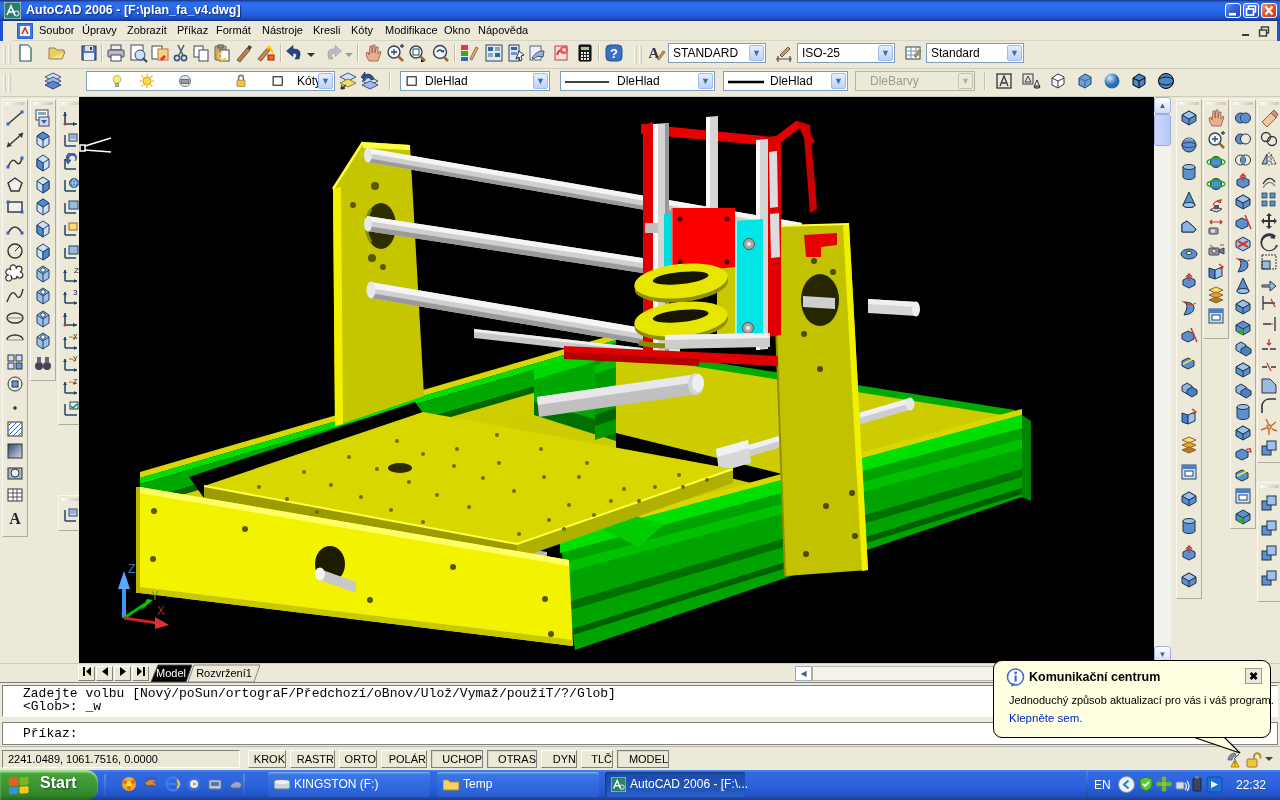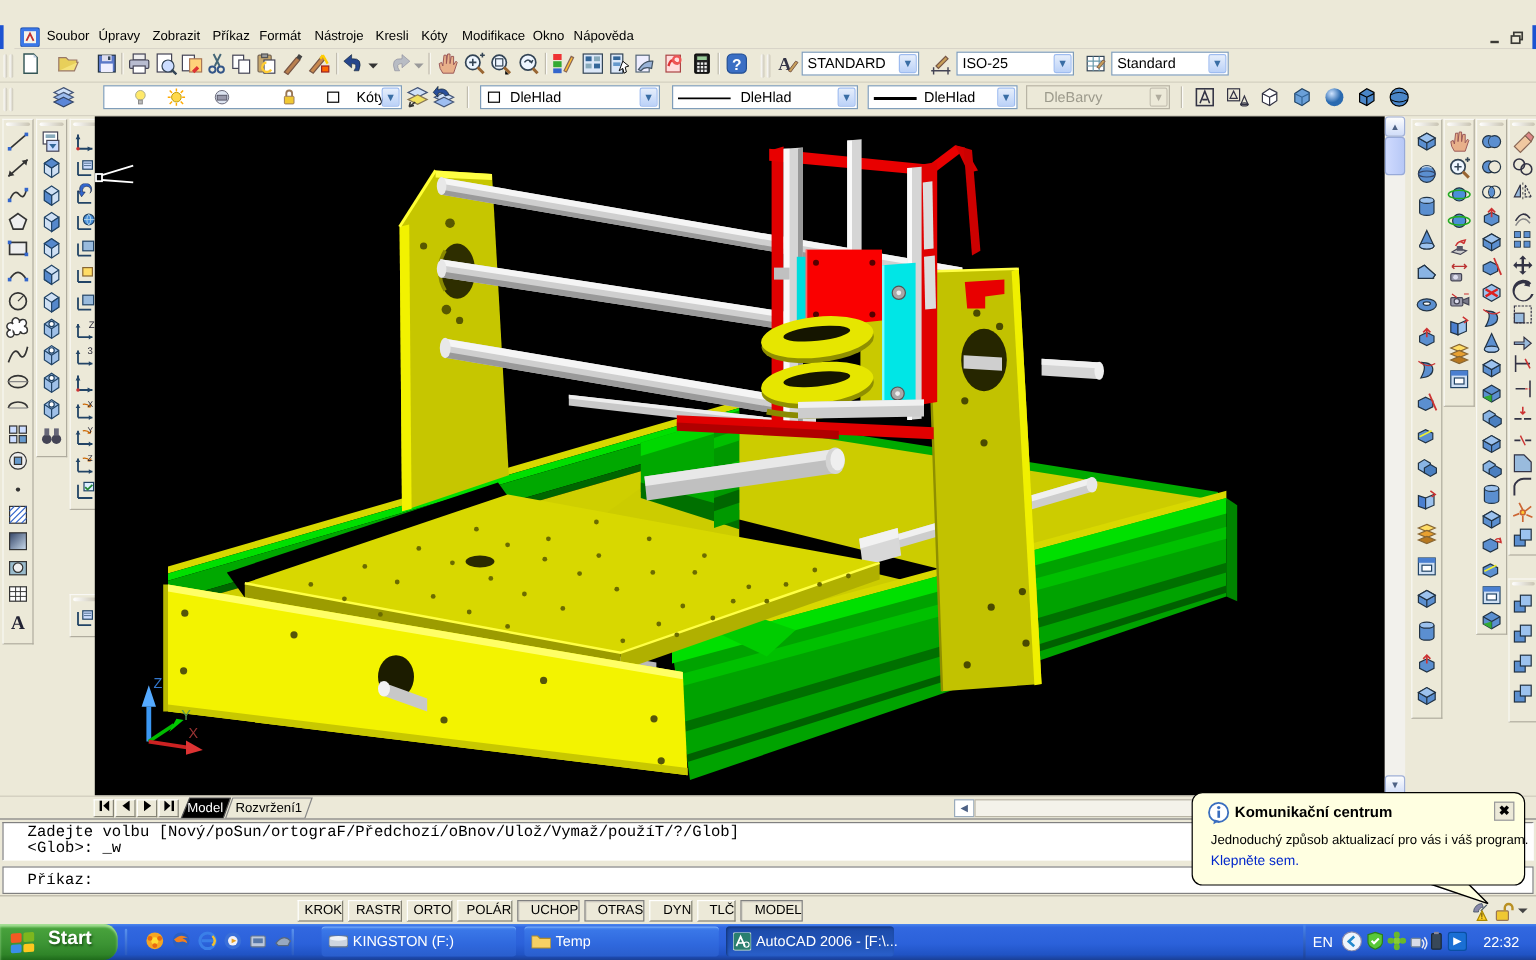--- a/index.html
+++ b/index.html
@@ -634,20 +634,38 @@
           <rect x="8" y="3" width="9" height="9" fill="#9cc2ee" stroke="#234"></rect>
         </symbol>
 <symbol id="x-ucs2" viewBox="0 0 20 20">
           <path d="M4 16 L4 5 M4 16 L15 16" stroke="#246" stroke-width="1.5" fill="none"></path>
           <rect x="8" y="4" width="8" height="7" fill="#cdf" stroke="#246"></rect>
           <path d="M9 6 h6 M9 8 h6" stroke="#246" stroke-width=".6"></path>
         </symbol>
 </defs>
 </svg>
 
+<div id="title" class="abs">
+  <svg class="abs" style="left:4px;top:2px" width="17" height="17" viewBox="0 0 17 17">
+        <rect x="0" y="0" width="17" height="17" rx="2" fill="#2a7f6f" stroke="#d8e8e0"></rect>
+        <path d="M3 13 L7 4 L11 13 M5 10 h5" stroke="#fff" stroke-width="1.6" fill="none"></path>
+        <circle cx="12.5" cy="11.5" r="2.5" fill="none" stroke="#fff"></circle>
+      </svg>
+  <div class="txt">AutoCAD 2006 - [F:\plan_fa_v4.dwg]</div>
+  <div class="wbtn wb-blue" style="left:1225px"><svg width="14" height="13" viewBox="0 0 14 13">
+          <rect x="3" y="9" width="7" height="2.5" fill="#fff"></rect>
+        </svg></div>
+  <div class="wbtn wb-blue" style="left:1243px"><svg width="14" height="13" viewBox="0 0 14 13">
+          <rect x="4.5" y="2" width="7" height="6" fill="none" stroke="#fff" stroke-width="1.6"></rect>
+          <rect x="2.5" y="5" width="7" height="6" fill="#2a5fd0" stroke="#fff" stroke-width="1.6"></rect>
+        </svg></div>
+  <div class="wbtn wb-red" style="left:1261px"><svg width="14" height="13" viewBox="0 0 14 13">
+          <path d="M3.5 2.5 L10.5 10.5 M10.5 2.5 L3.5 10.5" stroke="#fff" stroke-width="2.2"></path>
+        </svg></div>
+</div>
 
 <div id="menu" class="abs">
   <svg class="abs" style="left:5px;top:2px" width="16" height="16" viewBox="0 0 16 16">
         <rect width="16" height="16" rx="2" fill="#3a77e8" stroke="#1a4aa8"></rect>
         <rect x="3" y="3" width="10" height="10" fill="#f4f2ea"></rect>
         <path d="M5 11 L8 5 L11 11" stroke="#c03030" stroke-width="1.5" fill="none"></path>
       </svg>
   <span style="left:27px">Soubor</span>
       <span style="left:70px">Úpravy</span>
       <span style="left:115px">Zobrazit</span>
@@ -1495,20 +1513,21 @@
  <div style="position:absolute;left:812px;top:2px;width:325px;height:15px;background:#f4f2ea;border:1px solid #b8b4a5"></div>
  <div style="position:absolute;left:1137px;top:2px;width:17px;height:15px;background:linear-gradient(180deg,#fdfdfd,#d0dcf8);border:1px solid #a0b0d8;border-radius:2px;color:#4d6185;font-size:8px;text-align:center;line-height:14px">▶</div>
 </div>
 
 <div id="cmd" class="abs">
   <div id="cmdhist">Zadejte volbu [Nový/poSun/ortograF/Předchozí/oBnov/Ulož/Vymaž/použíT/?/Glob]<br>&lt;Glob&gt;: _w</div>
   <div id="cmdin">Příkaz:</div>
 </div>
 
 <div id="status" class="abs">
+  <div style="position:absolute;left:2px;top:3px;width:238px;height:18px;border:1px solid #848275;border-bottom-color:#fff;border-right-color:#fff;padding:2px 0 0 5px">2241.0489, 1061.7516, 0.0000</div>
   <div class="sbtn" style="left:248px;width:38px">KROK</div>
   <div class="sbtn" style="left:290px;width:45px">RASTR</div>
   <div class="sbtn" style="left:339px;width:38px">ORTO</div>
   <div class="sbtn" style="left:381px;width:46px">POLÁR</div>
   <div class="sbtn on" style="left:431px;width:52px">UCHOP</div>
   <div class="sbtn on" style="left:487px;width:50px">OTRAS</div>
   <div class="sbtn" style="left:541px;width:36px">DYN</div>
   <div class="sbtn" style="left:581px;width:32px">TLČ</div>
   <div class="sbtn on" style="left:617px;width:52px">MODEL</div>
   <svg class="abs" style="left:1226px;top:4px" width="17" height="17" viewBox="0 0 17 17">

